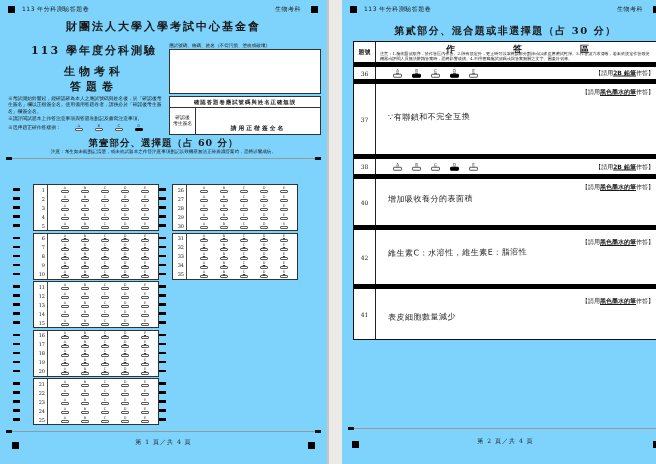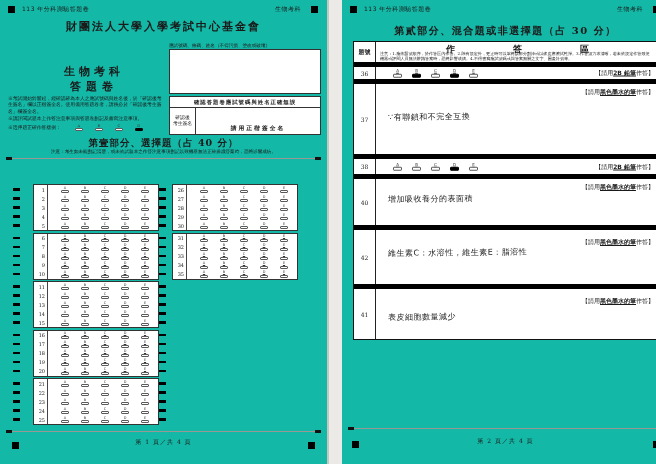--- a/index.html
+++ b/index.html
@@ -1,18 +1,18 @@
 <!DOCTYPE html>
 <html><head>
 <meta charset="utf-8">
 <style>
   * { box-sizing: border-box; margin: 0; padding: 0; }
   body { margin:0; background:#d9d7d2; font-family:"DejaVu Sans","Liberation Sans",sans-serif; color:#1a1a1a; }
   .sheet { position:relative; width:656px; height:464px; background:#eceae6; overflow:hidden; }
-  .page { position:absolute; top:0; width:327px; height:464px; background:#14b8a6; }
+  .page { position:absolute; top:0; width:327px; height:464px; background:#7dd3fc; }
   #page1 { left:0; }
   #page2 { left:342px;padding-left:20px; }
   .seam { position:absolute; left:327px; top:0; width:2px; height:464px; background:#c8c6c1; }
 
   .corner { position:absolute; width:7px; height:7px; background:#000; }
   .hdr-small { position:absolute; top:5px; font-size:6px; letter-spacing:0.5px; }
   .serif { font-family:"DejaVu Serif","Liberation Serif",serif; }
 
   .org-title { position:absolute; top:19px; left:0; width:100%; text-align:center;
                font-size:11px; font-weight:bold; letter-spacing:2px; }
@@ -104,20 +104,21 @@
 
 <div class="sheet">
 
   <div class="page" id="page1">
     <div class="corner" style="left:8px; top:6px;"></div>
     <div class="hdr-small" style="left:22px;">113 年分科測驗答題卷</div>
     <div class="hdr-small" style="right:26px;">生物考科</div>
     <div class="corner" style="left:311px; top:6px;"></div>
 
     <div class="org-title serif">財團法人大學入學考試中心基金會</div>
+    <div class="big-title serif t1">113 學年度分科測驗</div>
     <div class="big-title serif t2">生物考科</div>
     <div class="big-title serif t3">答題卷</div>
 
     <div class="id-label serif">應試號碼、條碼、姓名（不得污損、塗改或破壞）</div>
     <div class="id-box"></div>
 
     <div class="instructions serif">
       <div class="instr-line">※考試開始鈴響起，經確認確為本人之應試號碼與姓名後，於「確認後考生簽名」欄以正楷簽全名。使用備用答題卷者，請務必於「確認後考生簽名」欄簽全名。</div>
       <div class="instr-line">※請詳閱試題本上作答注意事項與答題卷劃記及書寫注意事項。</div>
       <div class="instr-line sample-row">
@@ -149,21 +150,21 @@
         <div class="confirm-labels">
           <span>確認後</span>
           <span>考生簽名</span>
         </div>
         <div class="confirm-sign">
           <div class="sign-hint">請用正楷簽全名</div>
         </div>
       </div>
     </div>
 
-    <div class="sec-title serif" id="sec1-title">第壹部分、選擇題（占 40 分）</div>
+    <div class="sec-title serif" id="sec1-title">第壹部分、選擇題（占 60 分）</div>
     <div class="sec-note serif">注意：考生如未能劃記清楚，或未依試題本之作答注意事項劃記以致機器無法正確辨識答案時，恐將影響成績。</div>
 
     <div class="rule" style="top:158px;">
       <span class="dash l"></span>
       <span class="dash r"></span>
     </div>
 
     <div class="track" id="track-left">
         <div class="tblock">
           <div class="trow">

